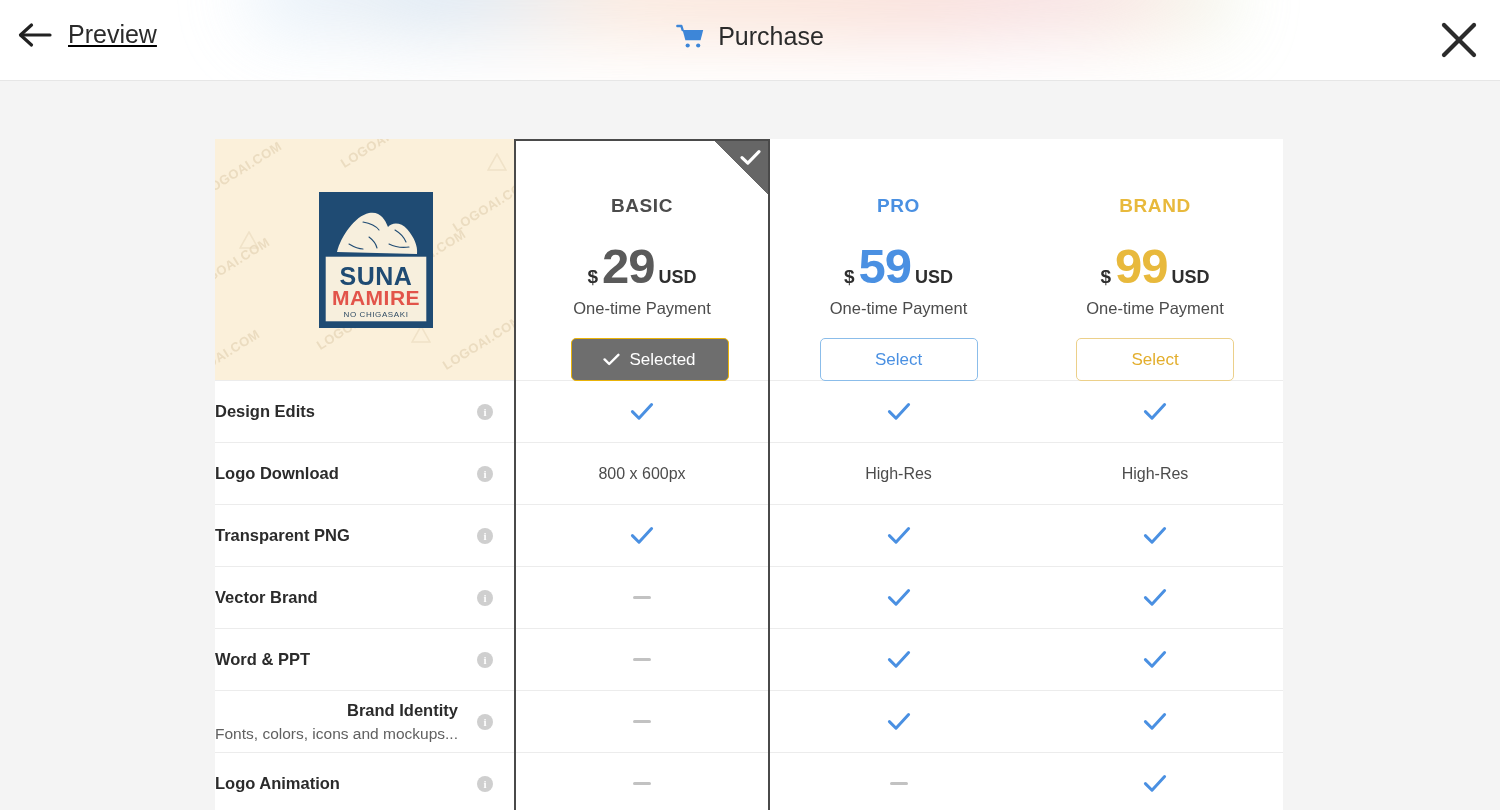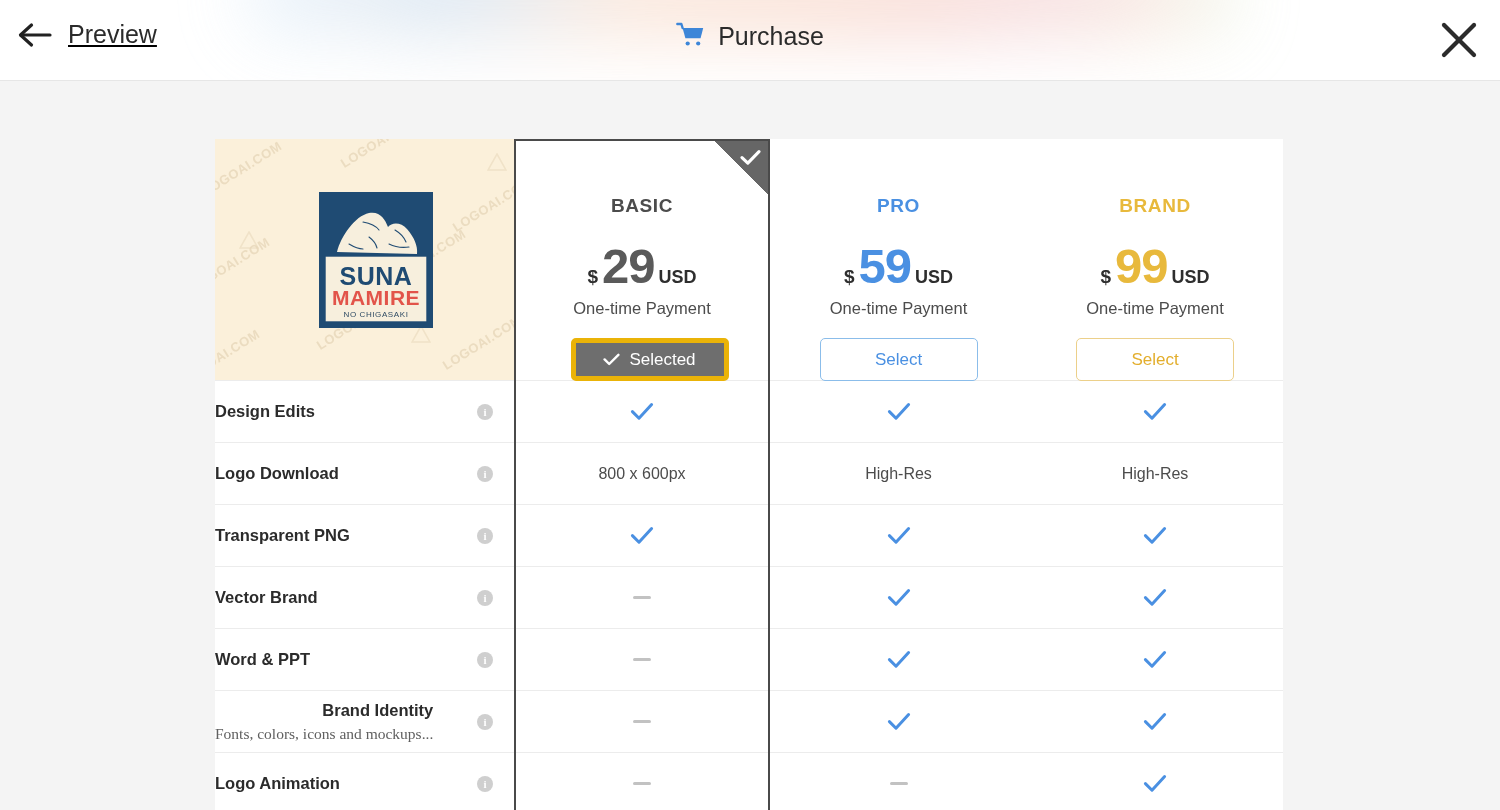--- a/index.html
+++ b/index.html
@@ -41,21 +41,21 @@
     display:flex; align-items:center; gap:14px;
     cursor:pointer;
     text-decoration:underline;
   }
   .back-arrow { width:38px; height:26px; display:block; }
   .hdr-left-label { font-size:25px; color:#2b2b2b; }
 
   .hdr-center {
     position:absolute; left:50%; top:22px;
     transform:translateX(-50%);
-    display:flex; gap:14px;
+    display:flex; align-items:center; gap:14px;
     cursor:pointer;
   }
   .cart-icon { width:28px; height:26px; display:block; }
   .hdr-center-label { font-size:25px; color:#2b2b2b; }
 
   .hdr-close {
     position:absolute; right:17px; top:16px;
     width:48px; height:48px;
     display:flex; align-items:center; justify-content:center;
     cursor:pointer;
@@ -97,21 +97,21 @@
   .cur { font-size:19px; font-weight:bold; color:#2e2e2e; margin-right:4px; }
   .amt { font-size:49px; font-weight:bold; line-height:.82; letter-spacing:-1px; }
   .usd { font-size:18px; font-weight:bold; color:#2e2e2e; margin-left:4px; }
   .sub { margin-top:11px; font-size:16.5px; color:#4c4c4c; }
   .btn {
     margin-top:20px; width:158px; height:43px;
     border-radius:5px; font-size:17px;
     display:flex; align-items:center; justify-content:center;
     gap:9px; cursor:pointer;
   }
-  .btn-selected { background:#6e6e6e; color:#ffffff; border:5px solid #eab308;margin-left:15px; }
+  .btn-selected { background:#6e6e6e; color:#ffffff; border:1px solid #eab308;margin-left:15px; }
   .btn-outline { background:#ffffff; }
   .btn-pro { border:1px solid #8bbdea; color:#4a90e2; }
   .btn-brand { border:1px solid #ecd08a; color:#e3ae2d; }
   .btn .tick { width:17px; height:13px; display:block; }
 
   
   .corner {
     position:absolute; right:0; top:0; width:57px; height:57px;
     background:linear-gradient(225deg, #666666 50%, rgba(0,0,0,0) 50.5%);
   }
@@ -126,21 +126,21 @@
   }
 
   
   .frow { height:62px; border-bottom:1px solid #ececec; }
   .fname {
     display:flex; align-items:center; justify-content:space-between;
     height:100%; padding-right:21px; gap:12px;
   }
   .fname-text { text-align:right; }
   .fname-title { font-size:16.5px; font-weight:bold; color:#2b2b2b; }
-  .fname-desc { font-size:15.5px; color:#606060; margin-top:5px;font-family:Liberation Serif, serif; }
+  .fname-desc { font-size:15.5px; color:#606060; margin-top:5px; }
   .info {
     width:16px; height:16px; border-radius:50%;
     background:#cfcfcf; color:#ffffff;
     font-size:11px; font-weight:bold; font-family:"Liberation Serif", serif;
     display:flex; align-items:center; justify-content:center;
     flex:0 0 auto; cursor:pointer;
   }
   .fval {
     display:flex; align-items:center; justify-content:center;
     height:100%; font-size:16px; color:#4c4c4c;

